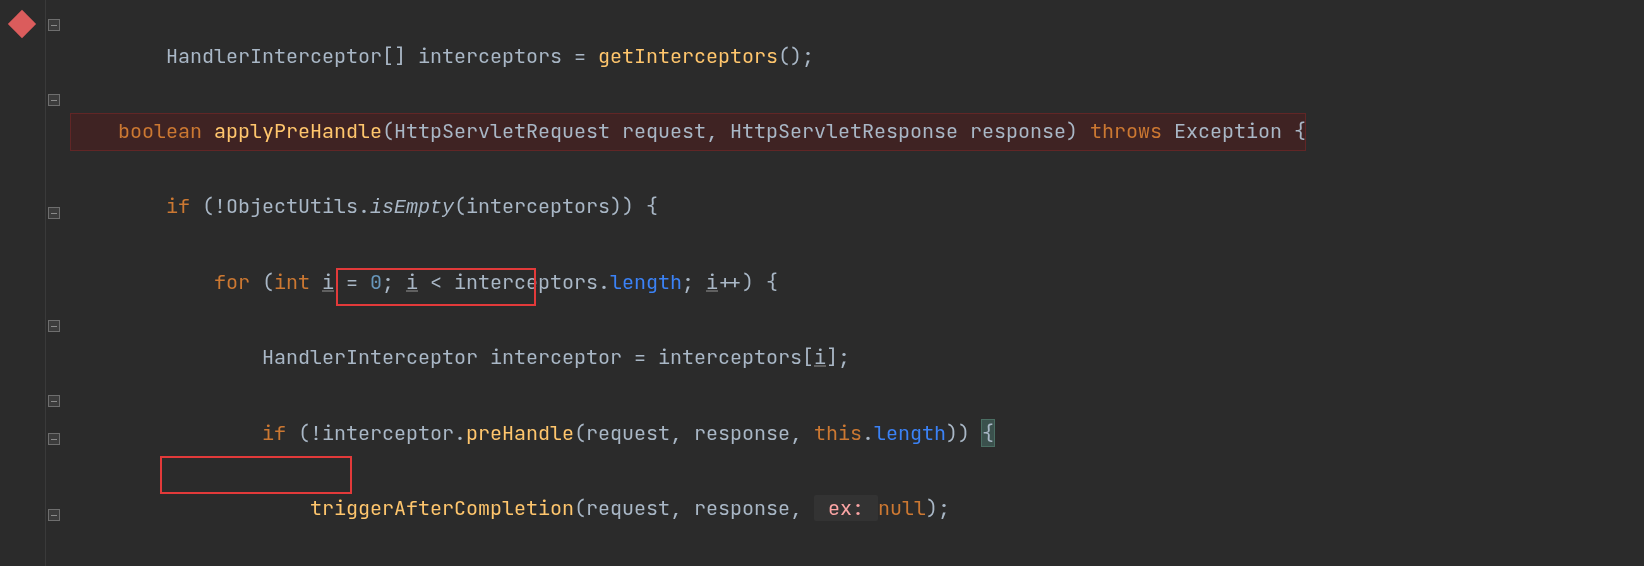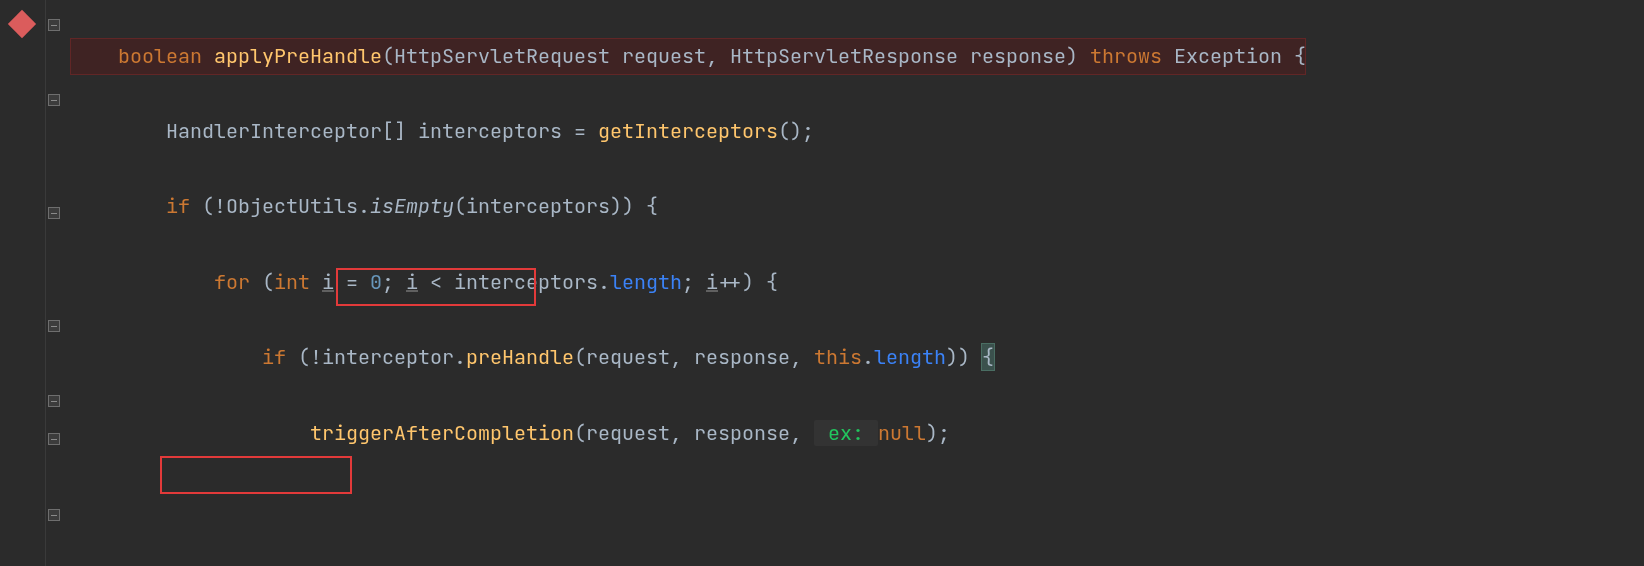--- a/index.html
+++ b/index.html
@@ -63,22 +63,22 @@
     white-space: pre;
   }
   .line { display: block; height: 37.7px; padding-left: 0; }
   .line.bp { background: rgba(80,30,30,0.55); box-shadow: inset 0 0 0 1px rgba(120,40,40,0.6); }
   .kw   { color: #cc7832; }
   .fn   { color: #ffc66d; }
   .var  { color: #a9b7c6; text-decoration: underline; text-decoration-color: #606060; }
   .num  { color: #6897bb; }
   .prop { color: #3b82f6; }
   .brace{ color: #a9b7c6; }
-  .italic { font-style: italic; }
-  .hint { color: #22c55e; background: #333333; font-style: normal; padding: 0 2px; border-radius: 2px;}
+  .italic { font-style: italic; font-family: Liberation Mono, monospace; }
+  .hint { color: #fca5a5; background: #333333; font-style: normal; padding: 0 2px; border-radius: 2px;}
   .hl-brace { background: #3b514d; outline: 1px solid #4a6e63; }
   .redbox {
     position: absolute;
     border: 2px solid #e23a3a;
     pointer-events: none;
   }
 </style>
 </head>
 <body>
 
@@ -88,24 +88,25 @@
   <div class="fold" style="top:19px"></div>
   <div class="fold" style="top:94px"></div>
   <div class="fold" style="top:207px"></div>
   <div class="fold" style="top:320px"></div>
   <div class="fold" style="top:395px"></div>
   <div class="fold" style="top:433px"></div>
   <div class="fold" style="top:509px"></div>
 </div>
 
 <div class="code">
+<span class="line"><span>        </span><span>HandlerInterceptor[] interceptors = </span><span class="fn">getInterceptors</span><span>();</span></span>
 <span class="line bp"><span>    </span><span class="kw">boolean</span> <span class="fn">applyPreHandle</span><span>(HttpServletRequest request, HttpServletResponse response) </span><span class="kw">throws</span><span> Exception </span><span class="brace">{</span></span>
-<span class="line"><span>        </span><span>HandlerInterceptor[] interceptors = </span><span class="fn">getInterceptors</span><span>();</span></span>
 <span class="line"><span>        </span><span class="kw">if</span><span> (!ObjectUtils.</span><span class="italic">isEmpty</span><span>(interceptors)) {</span></span>
 <span class="line"><span>            </span><span class="kw">for</span><span> (</span><span class="kw">int</span><span> </span><span class="var">i</span><span> = </span><span class="num">0</span><span>; </span><span class="var">i</span><span> &lt; interceptors.</span><span class="prop">length</span><span>; </span><span class="var">i</span><span>++) {</span></span>
+<span class="line"><span>                </span><span>HandlerInterceptor interceptor = interceptors[</span><span class="var">i</span><span>];</span></span>
 <span class="line"><span>                </span><span class="kw">if</span><span> (!interceptor.</span><span class="fn">preHandle</span><span>(request, response, </span><span class="kw">this</span><span>.</span><span class="prop">length</span><span>)) </span><span class="brace hl-brace">{</span></span>
 <span class="line"><span>                    </span><span class="fn">triggerAfterCompletion</span><span>(request, response, </span><span class="hint"> ex: </span><span class="kw">null</span><span>);</span></span>
 <span class="line"></span>
 
 
 
 
 
 
 </div>

